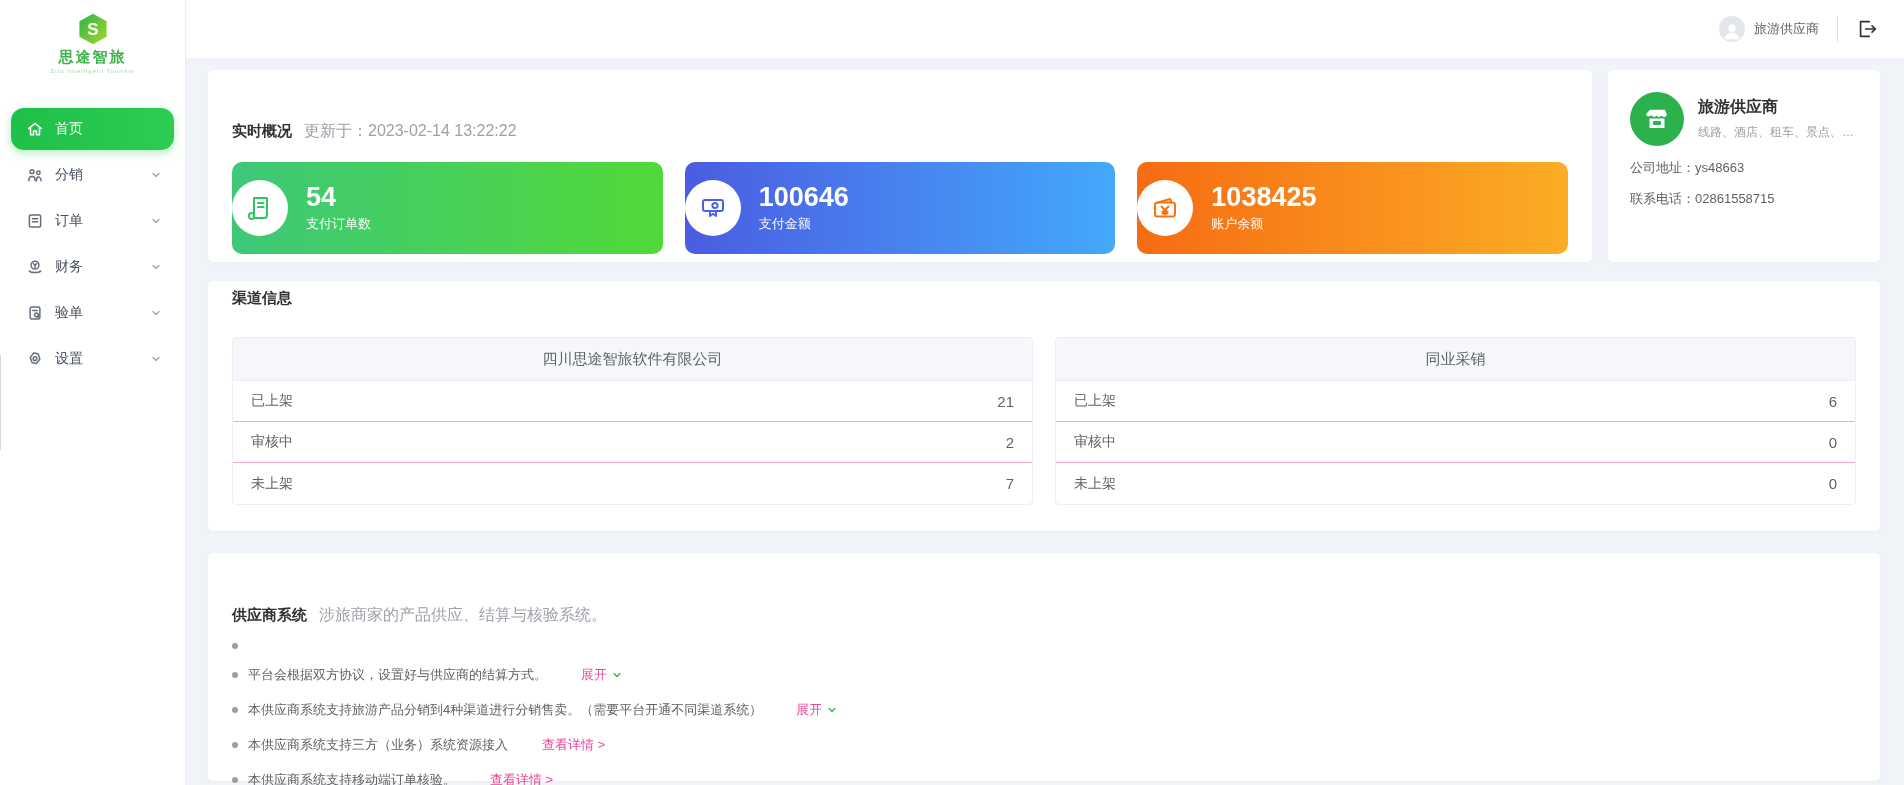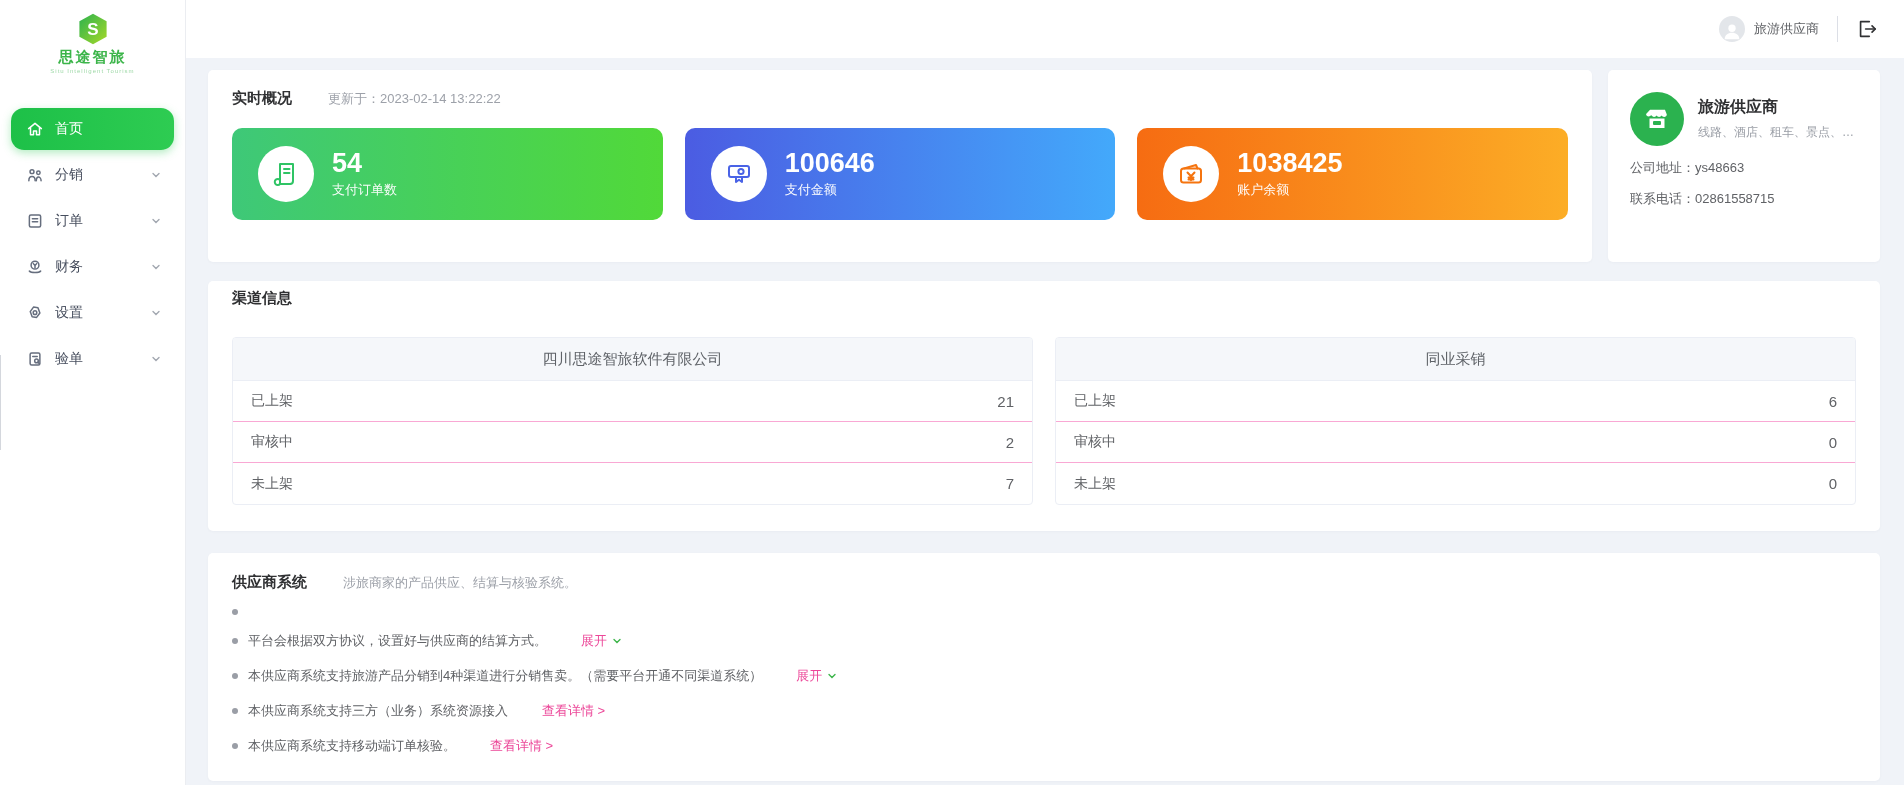--- a/index.html
+++ b/index.html
@@ -35,27 +35,27 @@
   .topbar-user { font-size:13px; color:#606266; margin:0 18px 0 9px; }
   .topbar-divider { width:1px; height:26px; background:#dcdfe6; }
   .logout-btn { margin-left:18px; width:22px; height:22px; cursor:pointer; display:flex; }
   .logout-btn svg { width:100%; height:100%; }
 
   .content { flex:1; padding:12px 24px 13px 22px; overflow:hidden; }
   .panel { background:#ffffff; border-radius:5px; box-shadow:0 1px 3px rgba(30,40,60,.03); }
 
   .row1 { display:flex; gap:16px; }
   .overview { flex:1; height:192px; padding:19px 24px; }
-  .panel-titlebar { display:flex; align-items:baseline;gap:24px; }
+  .panel-titlebar { display:flex; align-items:baseline; }
   .panel-title { font-size:15px; font-weight:bold; color:#303133; }
-  .panel-sub { font-size:13px; color:#9da1a9; margin-left:12px; }
+  .panel-sub { font-size:16px; color:#9da1a9; margin-left:12px;margin-top:32px; }
 
   .stats { display:flex; gap:22px; margin-top:20px; }
   .stat-card { flex:1; height:92px; border-radius:10px; display:flex; align-items:center;
-    padding-left:26px; color:#ffffff; cursor:default; }
+    color:#ffffff; cursor:default; }
   .stat-card.green { background:linear-gradient(90deg,#3ec878,#51d939); }
   .stat-card.blue { background:linear-gradient(90deg,#4b5ce2,#43a9fb); }
   .stat-card.orange { background:linear-gradient(90deg,#f66c12,#fcad26); }
   .stat-icon { width:56px; height:56px; border-radius:50%; background:#ffffff; flex-shrink:0;
     display:flex; align-items:center; justify-content:center; margin-right:18px; }
   .stat-icon svg { width:30px; height:30px; }
   .stat-num { font-size:27px; font-weight:bold; line-height:1.1; }
   .stat-label { font-size:13px; margin-top:3px; opacity:.96; }
 
   .supplier { width:272px; height:192px; padding:22px 22px; flex-shrink:0; }
@@ -164,43 +164,43 @@
         <span class="mi-label">财务</span>
         <span class="mi-chevron">
           <svg viewBox="0 0 16 16" fill="none" stroke="#a2a7b0" stroke-width="1.8" stroke-linecap="round">
               <path d="M4 6l4 4 4-4"></path>
             </svg>
         </span>
       </div>
 
       <div class="menu-item">
         <span class="mi-icon">
-          <svg viewBox="0 0 24 24" fill="none" stroke="#666e7e" stroke-width="2" stroke-linejoin="round">
-            <path d="M9 4.5h6l3.5 6.5-3.5 6.5H9L5.5 11z" transform="rotate(8 12 11.5)"></path>
-              <circle cx="12" cy="11.5" r="2.4"></circle>
-            </svg>
-        </span>
-        <span class="mi-label">设置</span>
-        <span class="mi-chevron">
-          <svg viewBox="0 0 16 16" fill="none" stroke="#a2a7b0" stroke-width="1.8" stroke-linecap="round">
-              <path d="M4 6l4 4 4-4"></path>
-            </svg>
-        </span>
-      </div>
-
-      <div class="menu-item">
-        <span class="mi-icon">
           <svg viewBox="0 0 24 24" fill="none" stroke="#666e7e" stroke-width="2" stroke-linecap="round">
             <rect x="5.5" y="4" width="13" height="16" rx="2"></rect>
               <path d="M9 8.5h6"></path>
             <circle cx="14" cy="14.5" r="2.4"></circle>
               <path d="M15.8 16.3l2 2"></path>
             </svg>
         </span>
         <span class="mi-label">验单</span>
+        <span class="mi-chevron">
+          <svg viewBox="0 0 16 16" fill="none" stroke="#a2a7b0" stroke-width="1.8" stroke-linecap="round">
+              <path d="M4 6l4 4 4-4"></path>
+            </svg>
+        </span>
+      </div>
+
+      <div class="menu-item">
+        <span class="mi-icon">
+          <svg viewBox="0 0 24 24" fill="none" stroke="#666e7e" stroke-width="2" stroke-linejoin="round">
+            <path d="M9 4.5h6l3.5 6.5-3.5 6.5H9L5.5 11z" transform="rotate(8 12 11.5)"></path>
+              <circle cx="12" cy="11.5" r="2.4"></circle>
+            </svg>
+        </span>
+        <span class="mi-label">设置</span>
         <span class="mi-chevron">
           <svg viewBox="0 0 16 16" fill="none" stroke="#a2a7b0" stroke-width="1.8" stroke-linecap="round">
               <path d="M4 6l4 4 4-4"></path>
             </svg>
         </span>
       </div>
     </nav>
     <div class="edge-bar"></div>
   </aside>
 

